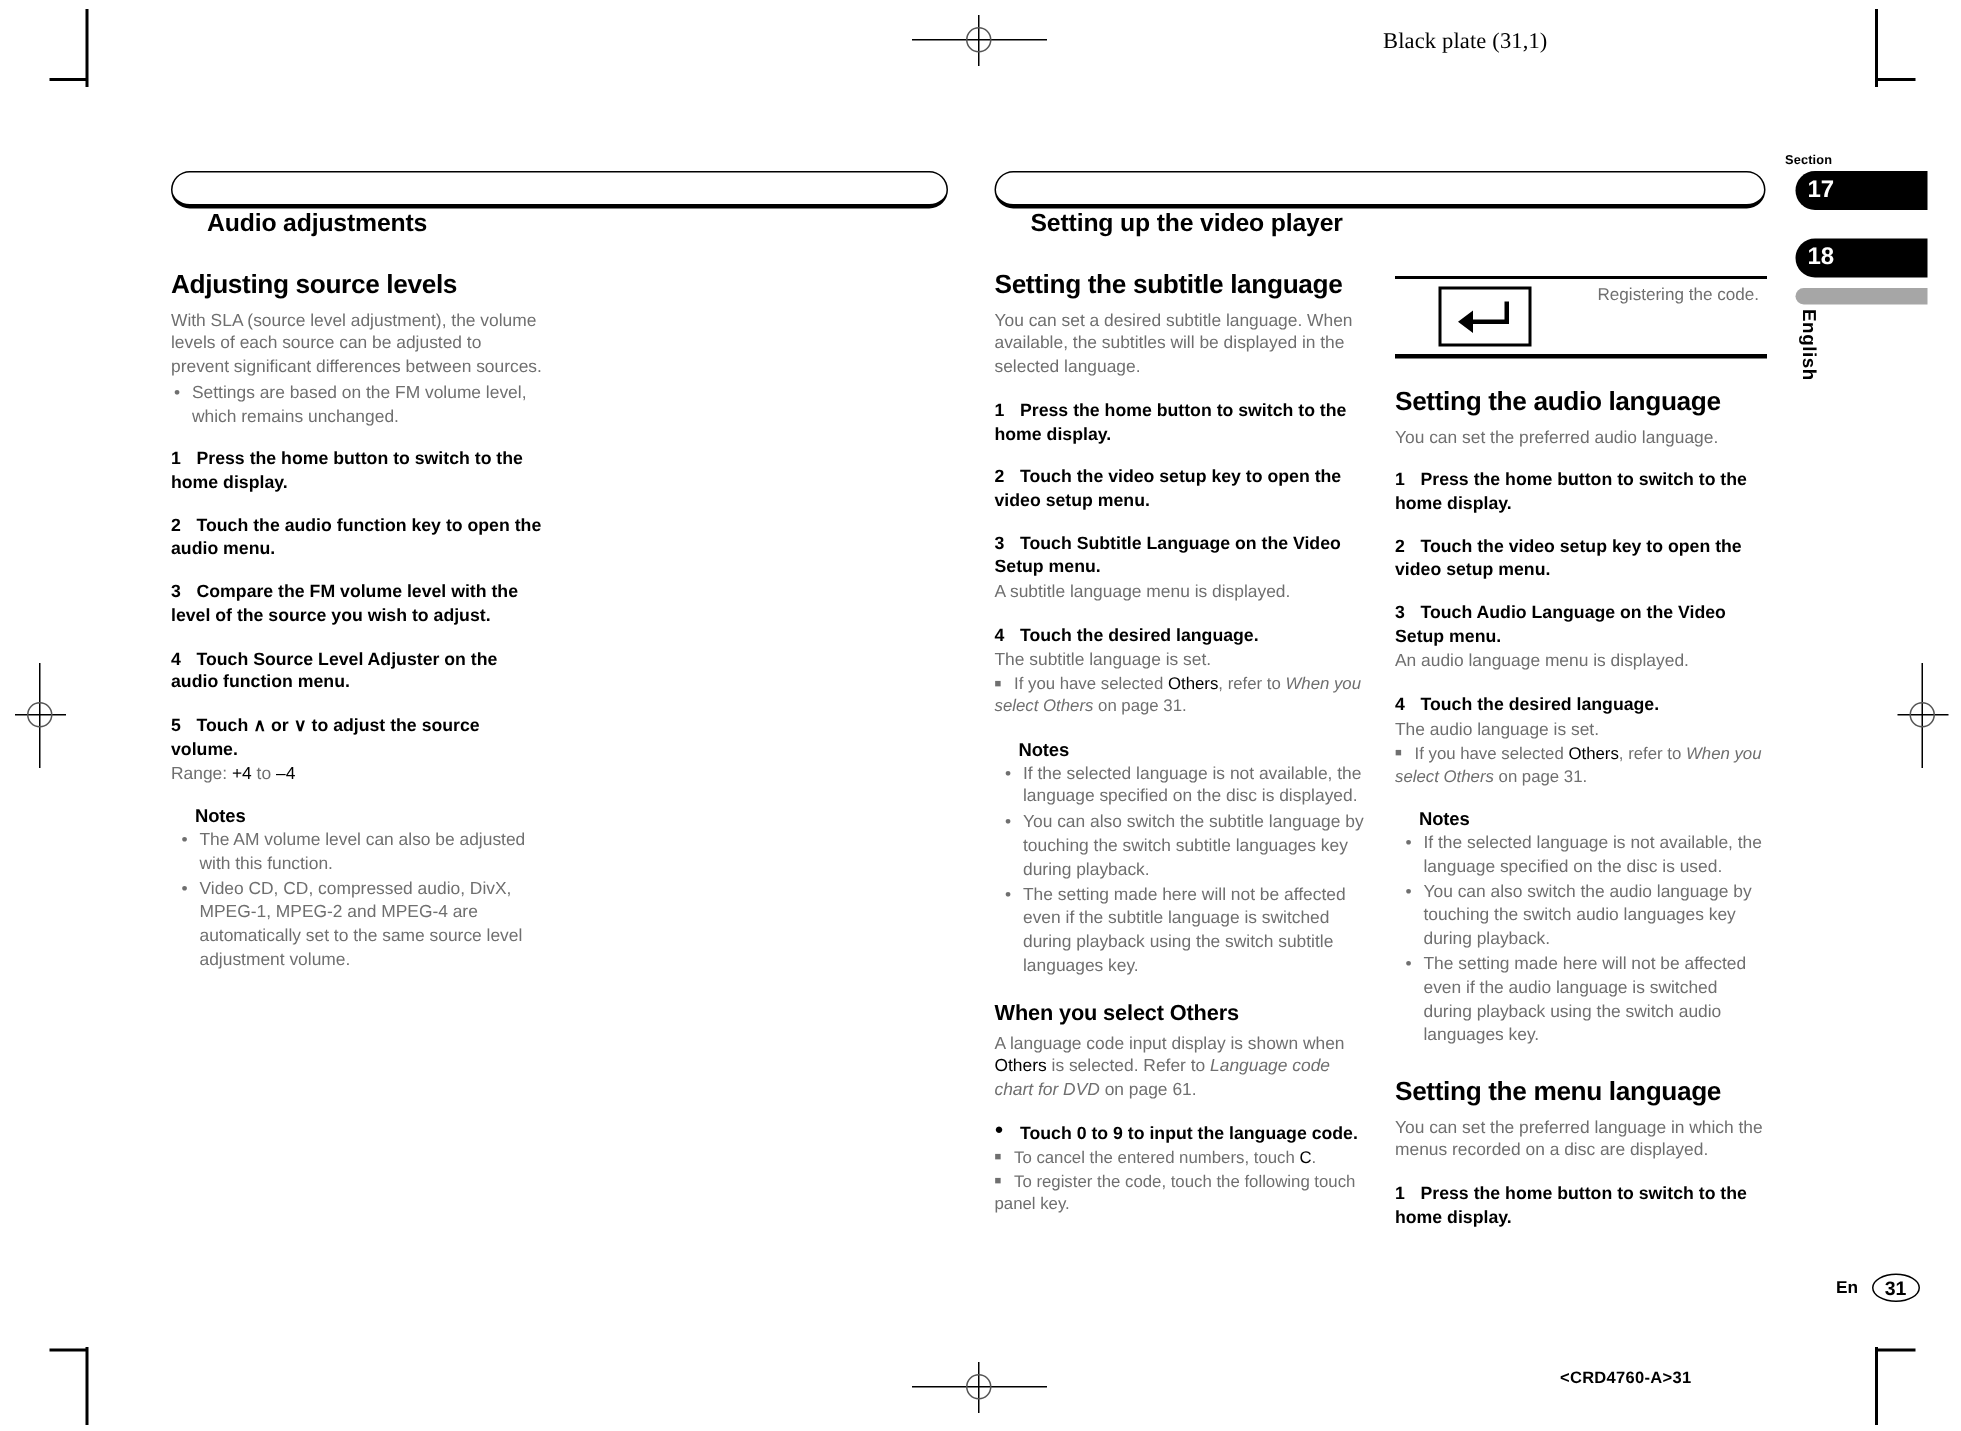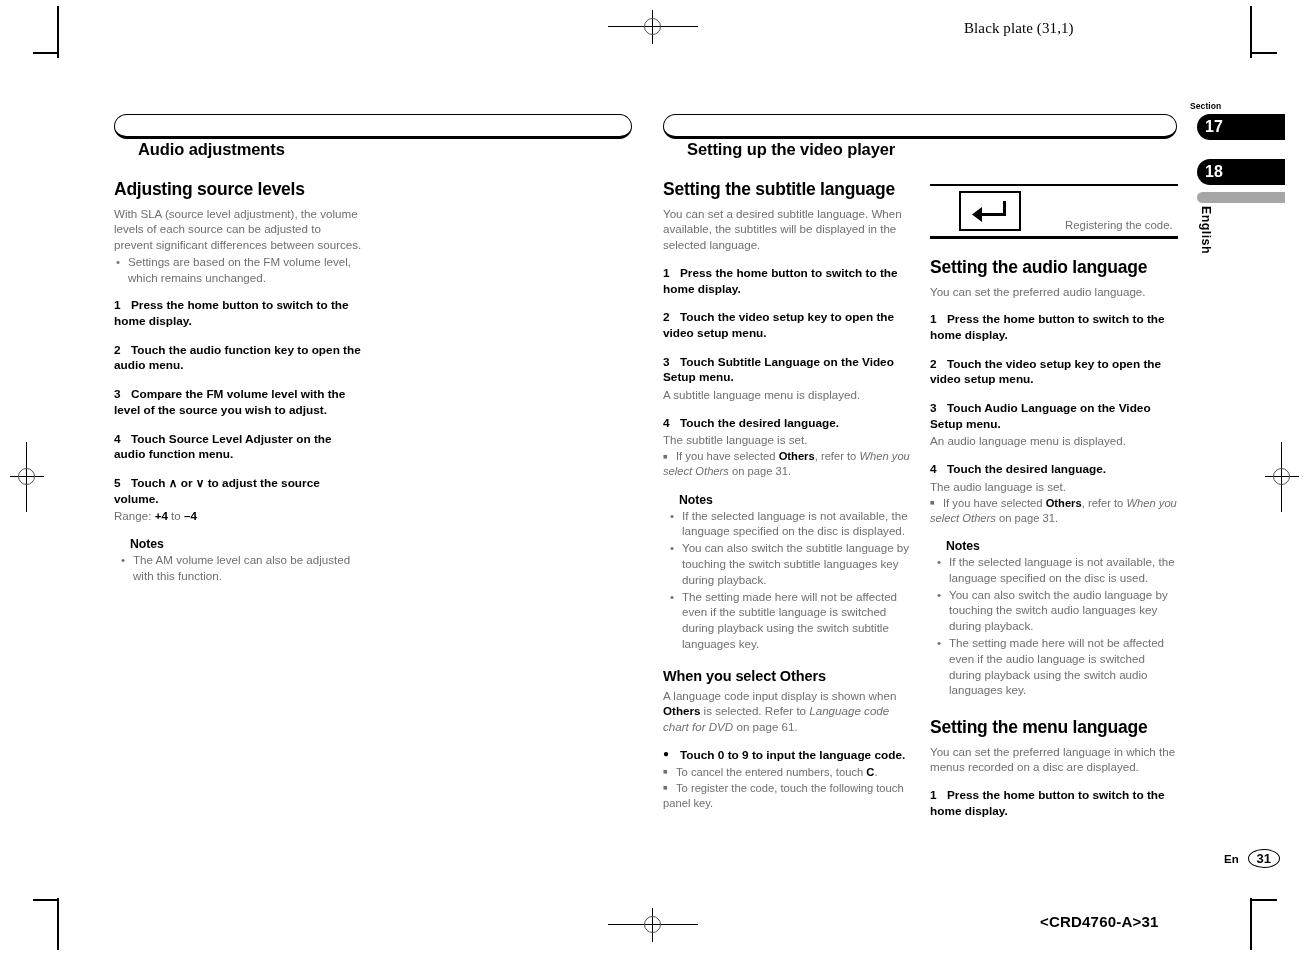--- a/index.html
+++ b/index.html
@@ -45,27 +45,26 @@
   .regmark.tall .v { top: -18px; height: 70px; }
 
   
   .blackplate {
     position: absolute;
     left: 922px; top: 20px;
     font-family: "Liberation Serif", serif;
     font-size: 15px;
     color: #000;
     letter-spacing: 0.1px;
-    margin-left: 42px;
   }
   .footer-code {
     position: absolute;
     left: 1040px; top: 913px;
     font-family: "Liberation Sans", sans-serif;
-    font-size: 15px;
+    font-size: 11px;
     font-weight: bold;
     letter-spacing: 0.2px;
   }
 
   
   .section-label {
     position: absolute;
     left: 1190px; top: 101px;
     font-size: 8.5px;
     font-weight: bold;
@@ -232,21 +231,21 @@
   .notes-block {
     margin-top: 13px;
     padding-left: 5px;
   }
   .notes-title {
     font-size: 12.3px;
     font-weight: bold;
     margin: 0 0 1px 11px;
     letter-spacing: -0.1px;
   }
-  b.em { color: #000; font-weight: bold; text-align: right; }
+  b.em { color: #000; font-weight: normal; text-align: right; }
   i.it { font-style: italic; }
 
   
   p.bigdot {
     font-size: 11.8px;
     font-weight: bold;
     line-height: 1.33;
     margin: 13px 0 0 0;
     position: relative;
     padding-left: 17px;
@@ -265,21 +264,21 @@
     width: 248px;
   }
   .fig-enter .rule-top {
     height: 2px; background: #000; width: 100%;
   }
   .fig-enter .rule-bot {
     height: 3px; background: #000; width: 100%;
   }
   .fig-enter .inner {
     display: flex;
-    align-items: flex-end;
+    align-items: flex-start;
     padding: 5px 0 5px 0;
   }
   .fig-enter .keybox {
     width: 62px; height: 40px;
     border: 2px solid #000;
     box-sizing: border-box;
     margin-left: 29px;
     display: flex;
     align-items: center;
     justify-content: center;
@@ -358,20 +357,21 @@
   <p class="step"><span class="n">3</span><span>Compare the FM volume level with the level of the source you wish to adjust.</span></p>
   <p class="step"><span class="n">4</span><span>Touch Source Level Adjuster on the audio function menu.</span></p>
   <p class="step"><span class="n">5</span><span>Touch ∧ or ∨ to adjust the source volume.</span></p>
   <p class="result"><span>Range:</span>
     <b class="em">+4</b> <span>to</span> <b class="em">–4</b></p>
 
   <div class="notes-block">
     <div class="notes-title">Notes</div>
     <ul class="dots">
       <li><span>The AM volume level can also be adjusted with this function.</span></li>
+      <li><span>Video CD, CD, compressed audio, DivX, MPEG-1, MPEG-2 and MPEG-4 are automatically set to the same source level adjustment volume.</span></li>
     </ul>
   </div>
 </div>
 
 <div class="tcol" id="tc-b">
   <h2 class="head">Setting the subtitle language</h2>
   <p class="body">You can set a desired subtitle language. When available, the subtitles will be displayed in the selected language.</p>
 
   <p class="step"><span class="n">1</span><span>Press the home button to switch to the home display.</span></p>
   <p class="step"><span class="n">2</span><span>Touch the video setup key to open the video setup menu.</span></p>

